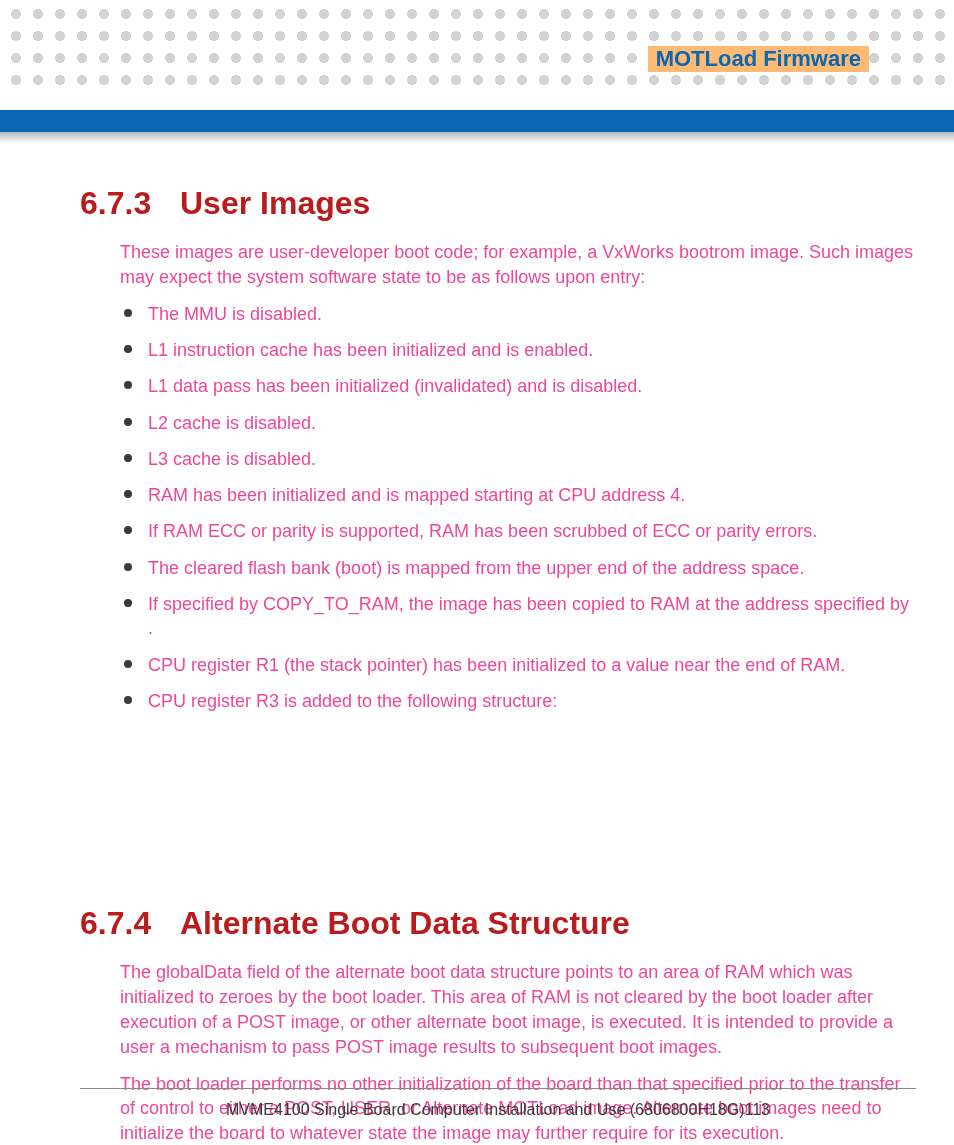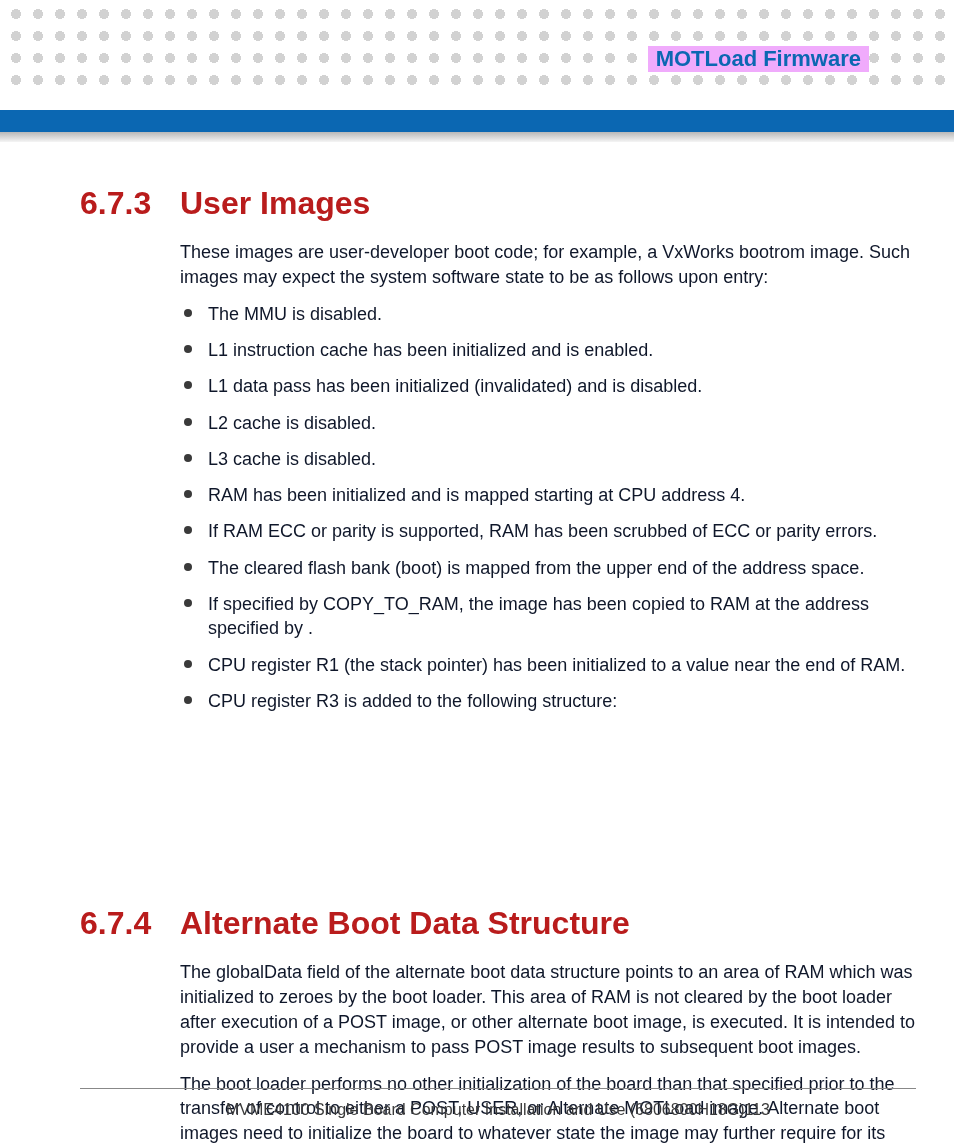--- a/index.html
+++ b/index.html
@@ -16,21 +16,21 @@
     top: 0; left: 0; right: 0;
     height: 92px;
     background-image: radial-gradient(circle, #d2d2d2 33%, transparent 33%);
     background-size: 22px 22px;
     background-position: 5px 3px;
   }
   .header-title {
     position: absolute;
     top: 46px;
     right: 85px;
-    background: #f0abfc;
+    background: #fdba74;
     padding: 0 8px;
     color: #0b67b2;
     font-weight: 700;
     font-size: 22px;
   }
   .blue-bar {
     position: absolute;
     top: 110px;
     left: 0; right: 0;
     height: 22px;
@@ -51,24 +51,24 @@
   }
   .section-heading {
     display: flex;
     color: #b91c1c;
     font-weight: 700;
     font-size: 32px;
     margin-bottom: 18px;
   }
   .sec-num { width: 100px; }
   .body-text {
-    margin-left: 100px;
+    margin-left: 40px;
     font-size: 18px;
     line-height: 1.38;
-    color: #0f172a;
+    color: #ec4899;
   }
   .para { margin-bottom: 12px; }
   ul { list-style: none; margin-top: 8px; }
   ul li {
     position: relative;
     padding-left: 28px;
     margin-bottom: 12px;
     font-size: 18px;
     line-height: 1.35;
   }

